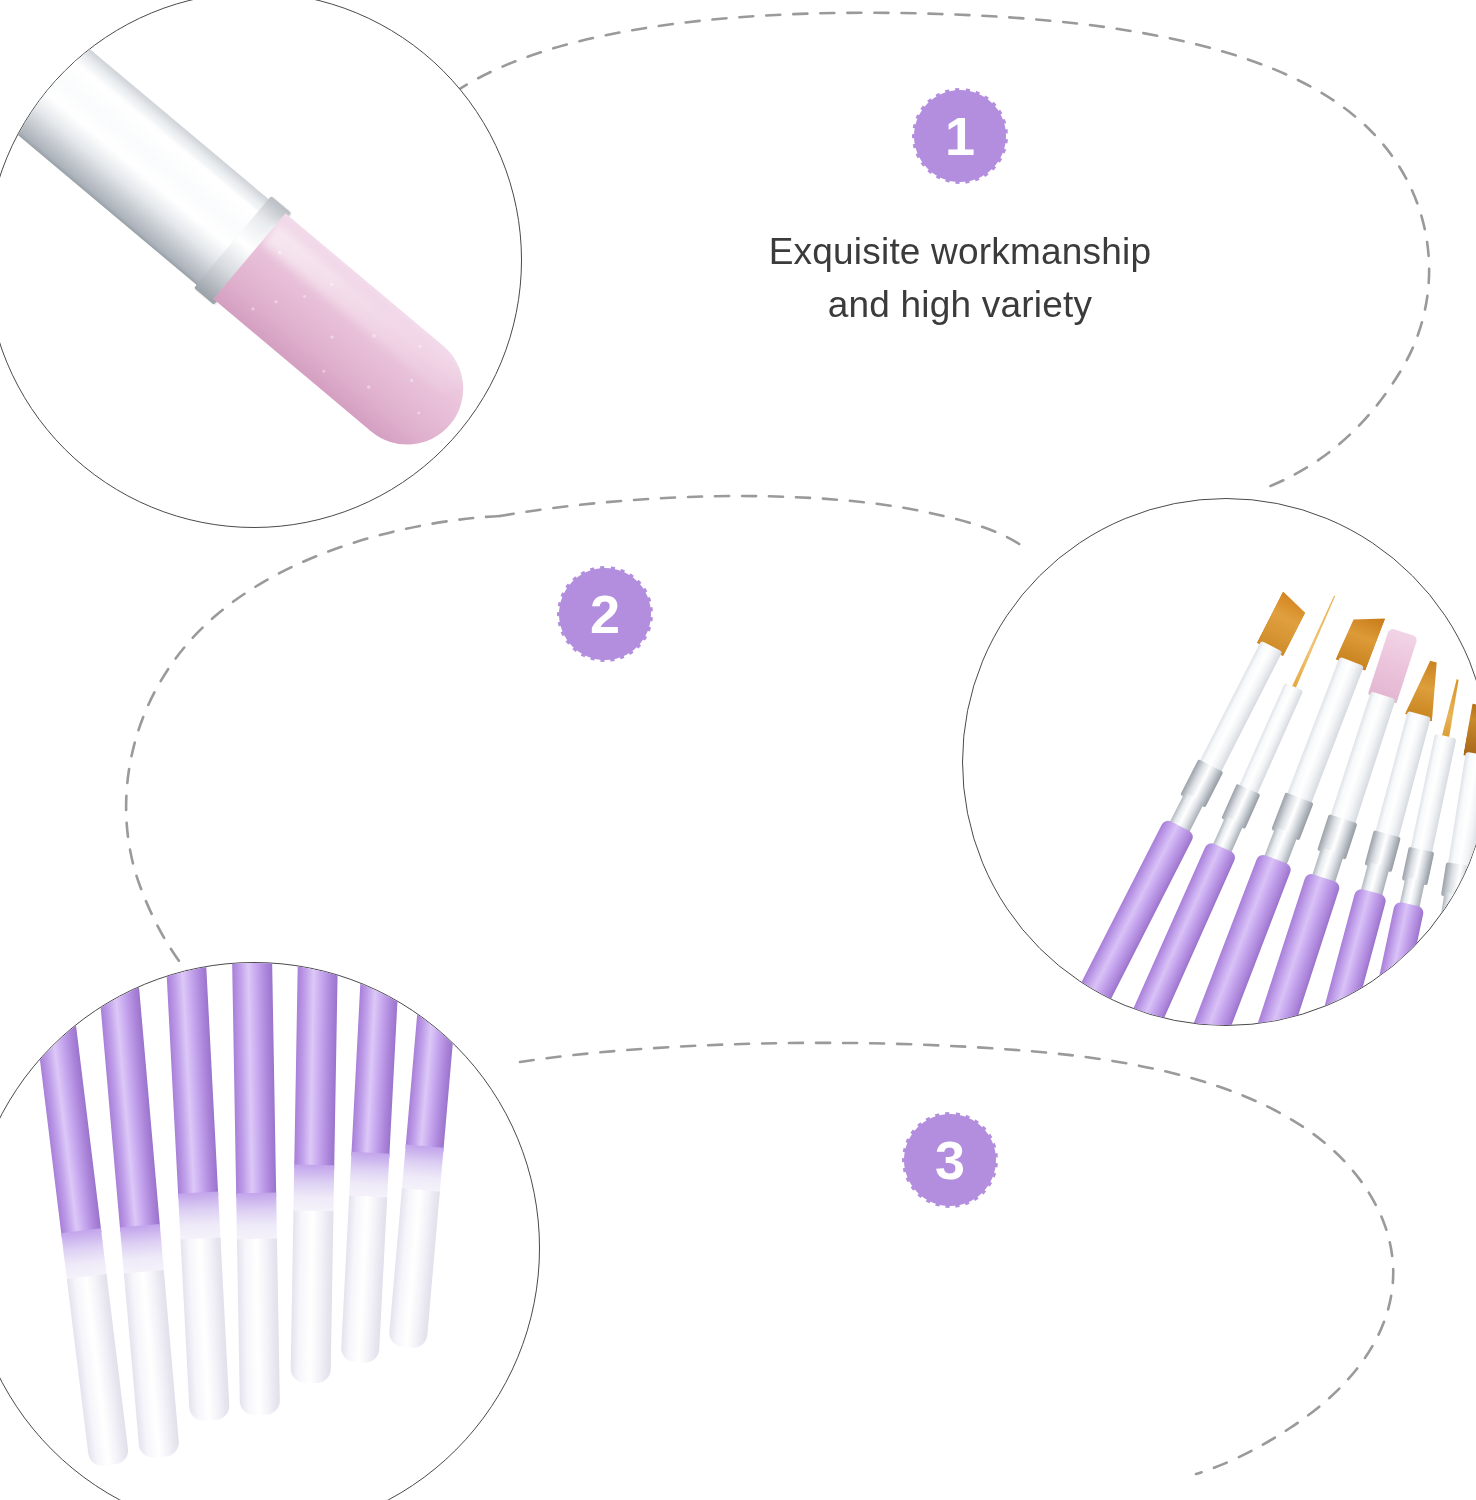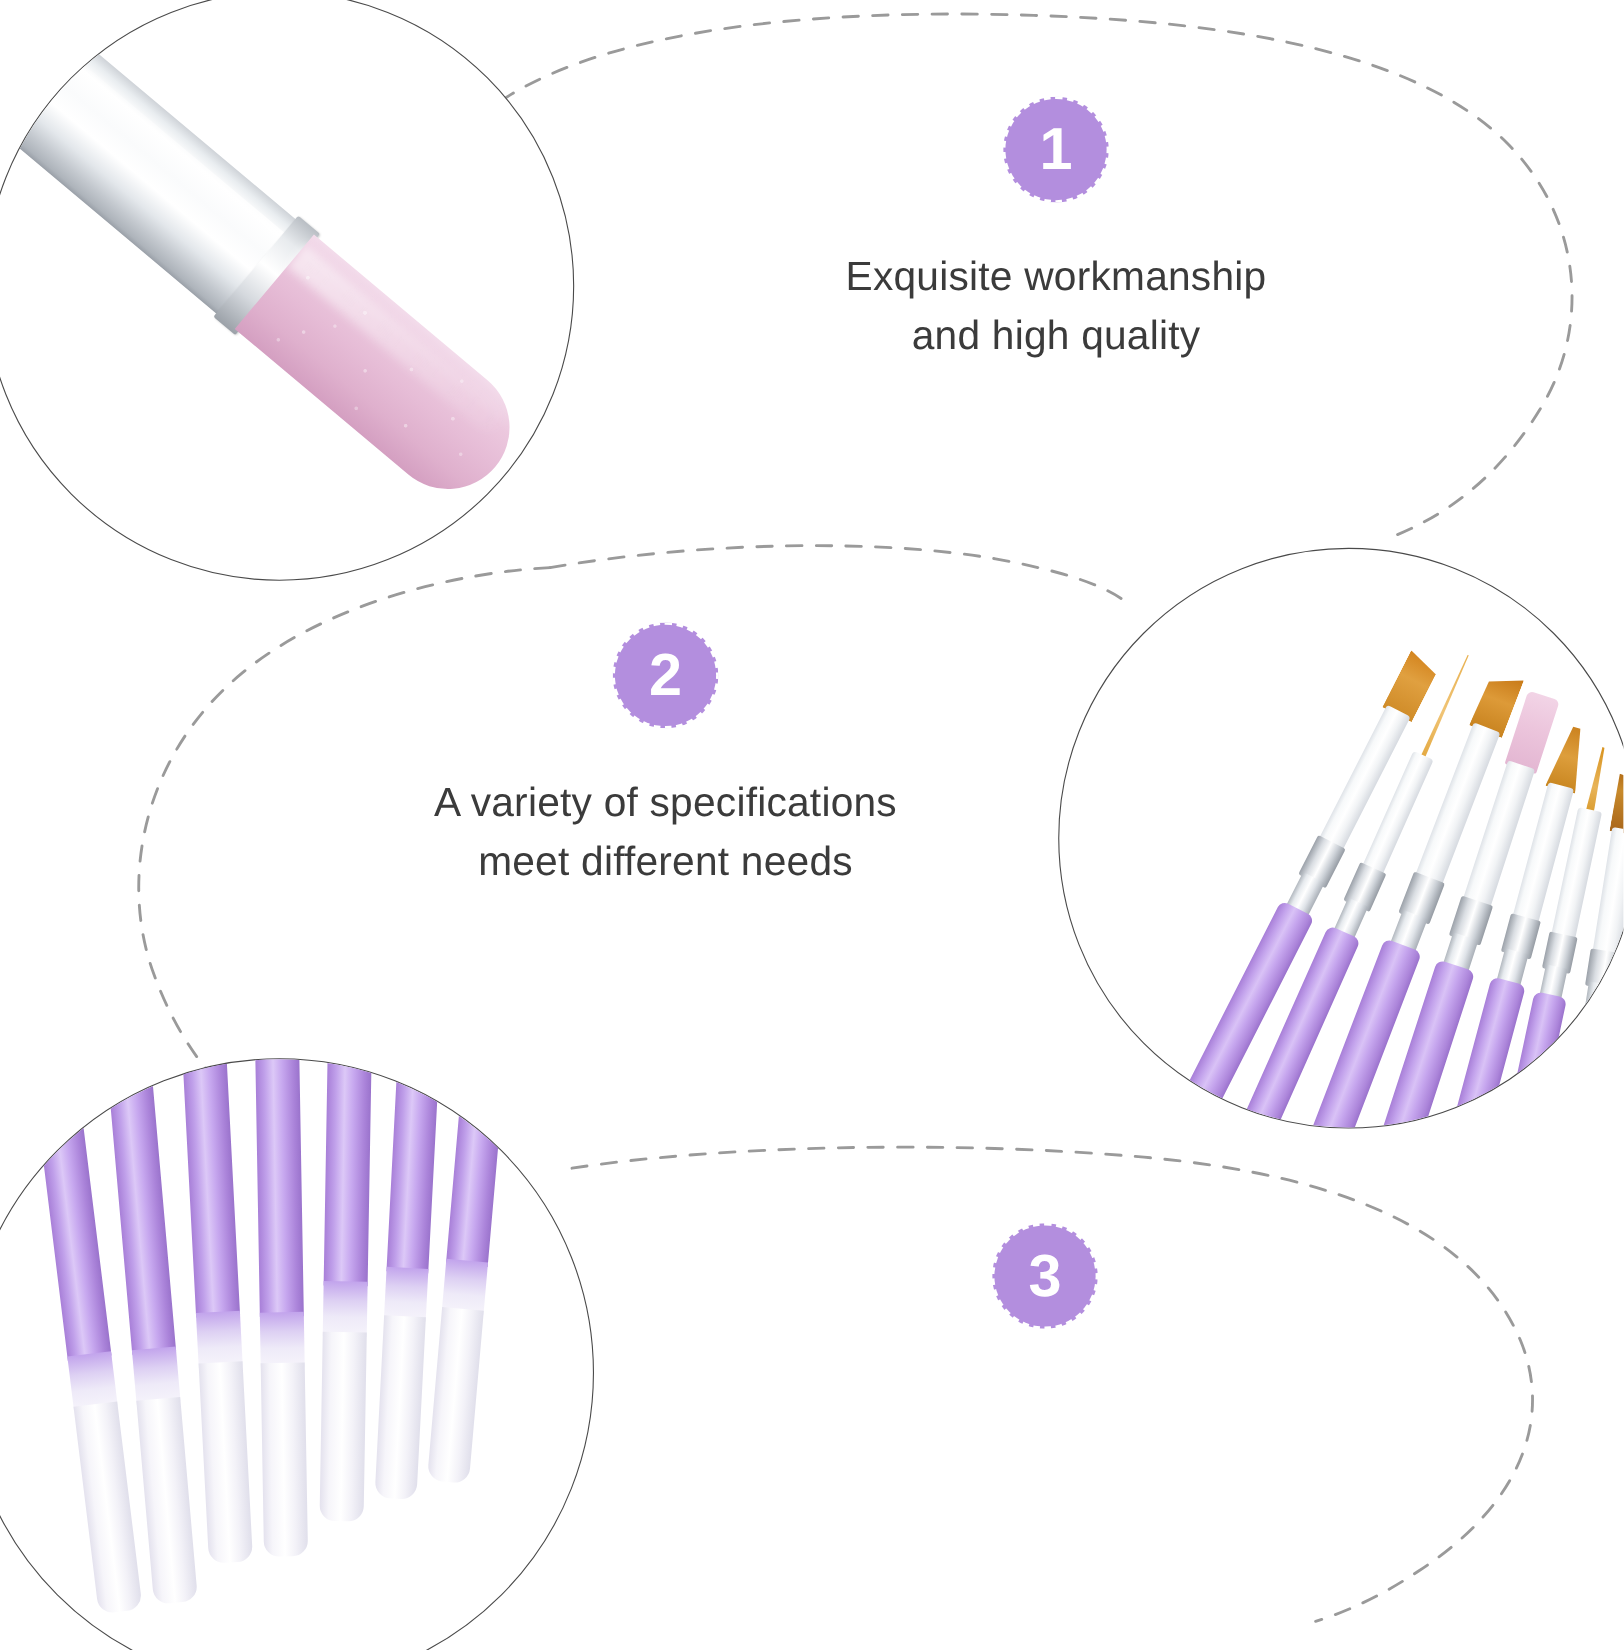--- a/index.html
+++ b/index.html
@@ -405,26 +405,24 @@
           <div class="h-clear" style="top:288px; height:158px;"></div>
         </div>
 
       </div>
     </div>
   </div>
 
   <div class="feature" style="left:700px; top:88px; width:520px;">
     <div class="badge">1</div>
     <div class="caption">Exquisite workmanship
-and high quality</div>
+and high variety</div>
   </div>
 
   <div class="feature" style="left:345px; top:566px; width:520px;">
     <div class="badge">2</div>
-    <div class="caption">A variety of specifications
-meet different needs</div>
   </div>
 
   <div class="feature" style="left:605px; top:1112px; width:690px;">
     <div class="badge">3</div>
   </div>
 
 </div>
 
 </body></html>

